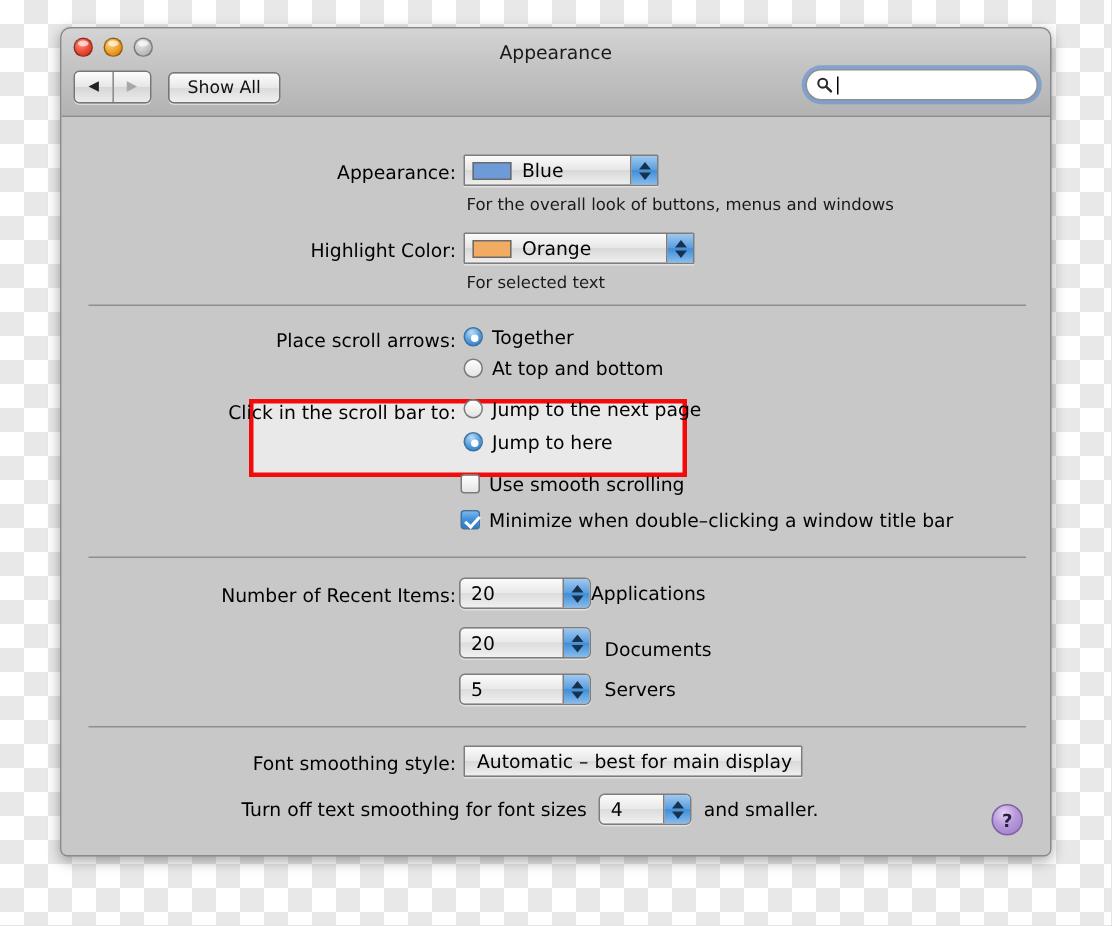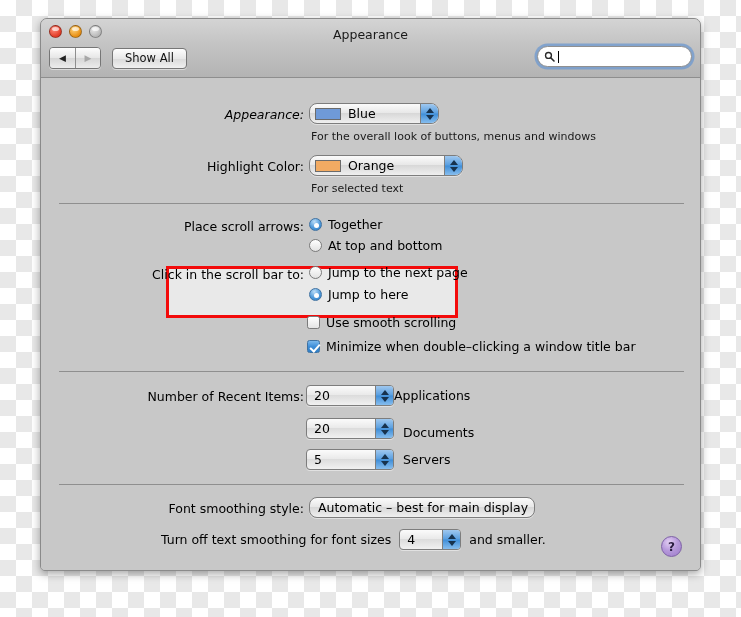--- a/index.html
+++ b/index.html
@@ -193,21 +193,21 @@
     color: #000;
     white-space: nowrap;
   }
 
   
   .popup {
     display: inline-flex;
     align-items: center;
     height: 21px;
     border: 1px solid #7d7d7d;
-    border-radius: 8px;
+    border-radius: 1px;
     background: linear-gradient(to bottom, #fbfbfb 0%, #e7e7e7 48%, #d8d8d8 50%, #efefef 100%);
     box-shadow: 0 1px 0 rgba(255,255,255,0.45);
     padding-left: 5px;
     position: relative;
     overflow: hidden;
   }
   .swatch {
     width: 26px;
     height: 12px;
     border: 1px solid #6b6b6b;
@@ -367,21 +367,21 @@
         <circle cx="6.5" cy="6.5" r="4.3" fill="none" stroke="#2a2a2a" stroke-width="2"></circle>
         <line x1="9.8" y1="9.8" x2="14.5" y2="14.5" stroke="#2a2a2a" stroke-width="2.4" stroke-linecap="round"></line>
       </svg>
       <div class="search-caret"></div>
       <input class="search-input" type="text" value="" placeholder="" style="">
     </div>
   </div>
 
   <div class="content">
 
-    <div class="lbl" style="right:396px; top:29px;font-style:italic;">Appearance:</div>
+    <div class="lbl" style="right:396px; top:29px;">Appearance:</div>
     <div class="row" style="left:268px; top:25px;">
       <div class="popup" style="width:130px;">
         <div class="swatch" style="background:#6f9ad8;"></div>
         <div class="popup-label">Blue</div>
         <div class="stepper">
           <div class="arr-up"></div>
           <div class="arr-dn"></div>
         </div>
       </div>
     </div>

